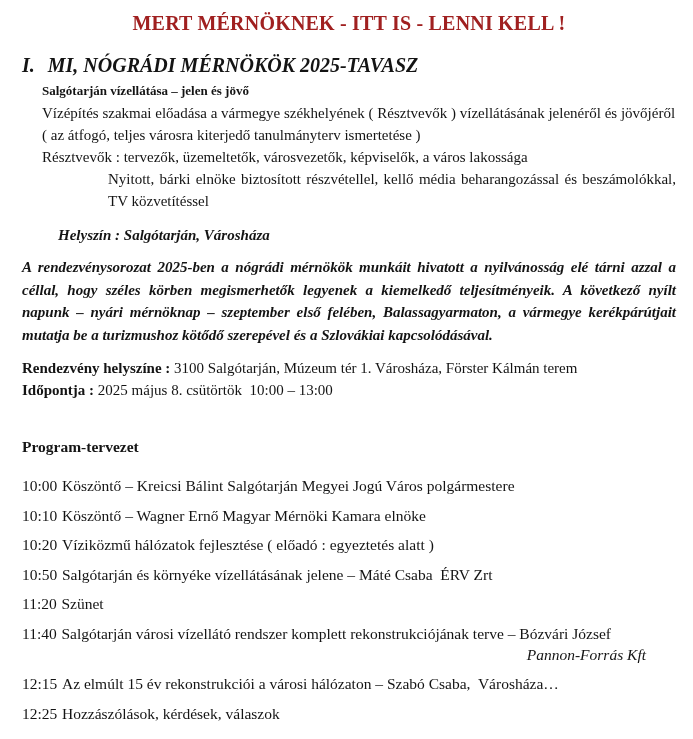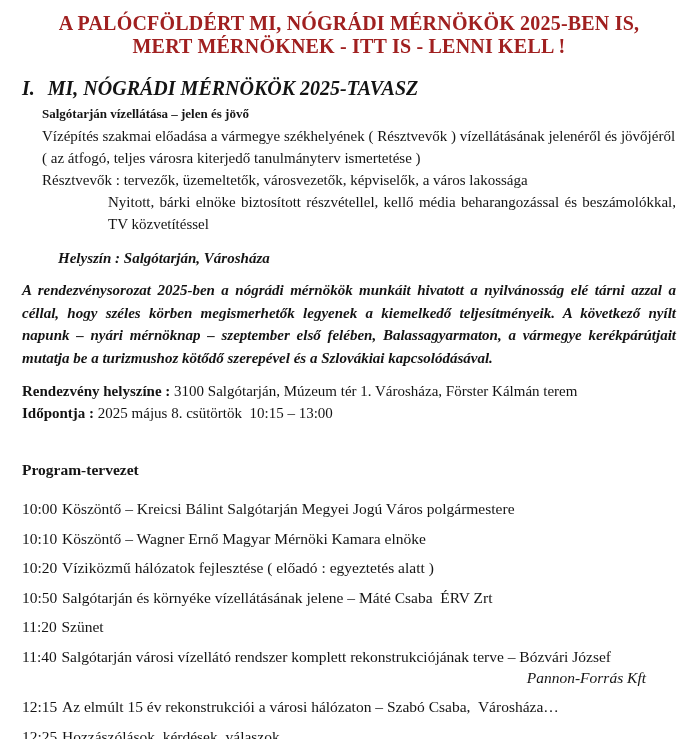--- a/index.html
+++ b/index.html
@@ -53,21 +53,20 @@
   .program-item { font-size: 15.5px; line-height: 21px; margin-bottom: 8.5px; }
   .program-item .time { margin-right: 0.3em; }
   .continuation { text-align: right; padding-right: 30px; font-style: italic; }
 </style>
 </head>
 <body>
 
 <div class="doc">
 
   <header class="doc-title" style="color: rgb(160, 32, 32);">
-    <div>A PALÓCFÖLDÉRT MI, NÓGRÁDI MÉRNÖKÖK 2025-BEN IS,</div>
     <div>MERT MÉRNÖKNEK - ITT IS - LENNI KELL !</div>
   </header>
 
   <div class="section-heading">
     <span class="section-number">I.</span><span>MI, NÓGRÁDI MÉRNÖKÖK 2025-TAVASZ</span>
   </div>
 
   <div class="block1">
     <div class="subheading">Salgótarján vízellátása – jelen és jövő</div>
     <div>Vízépítés szakmai előadása a vármegye székhelyének ( Résztvevők ) vízellátásának jelenéről és jövőjéről</div>
@@ -76,21 +75,21 @@
     <div class="openness">Nyitott, bárki elnöke biztosított részvétellel, kellő média beharangozással és beszámolókkal, TV közvetítéssel</div>
     <div class="venue-line">Helyszín : Salgótarján, Városháza</div>
   </div>
 
   <p class="intro">A rendezvénysorozat 2025-ben a nógrádi mérnökök munkáit hivatott a nyilvánosság elé tárni azzal a céllal, hogy széles körben megismerhetők legyenek a kiemelkedő teljesítményeik. A következő nyílt napunk – nyári mérnöknap – szeptember első felében, Balassagyarmaton, a vármegye kerékpárútjait mutatja be a turizmushoz kötődő szerepével és a Szlovákiai kapcsolódásával.</p>
 
   <div class="detail first">
     <span class="bold">Rendezvény helyszíne :</span><span class="prewrap"> 3100 Salgótarján, Múzeum tér 1. Városháza, Förster Kálmán terem</span>
   </div>
   <div class="detail">
-    <span class="bold">Időpontja :</span><span class="prewrap"> 2025 május 8. csütörtök  10:15 – 13:00</span>
+    <span class="bold">Időpontja :</span><span class="prewrap"> 2025 május 8. csütörtök  10:00 – 13:00</span>
   </div>
 
   <div class="program-heading">Program-tervezet</div>
 
   <div class="program-list">
     <div class="program-item">
       <span class="time prewrap">10:00</span><span class="prewrap">Köszöntő – Kreicsi Bálint Salgótarján Megyei Jogú Város polgármestere</span>
       
     </div>
 

